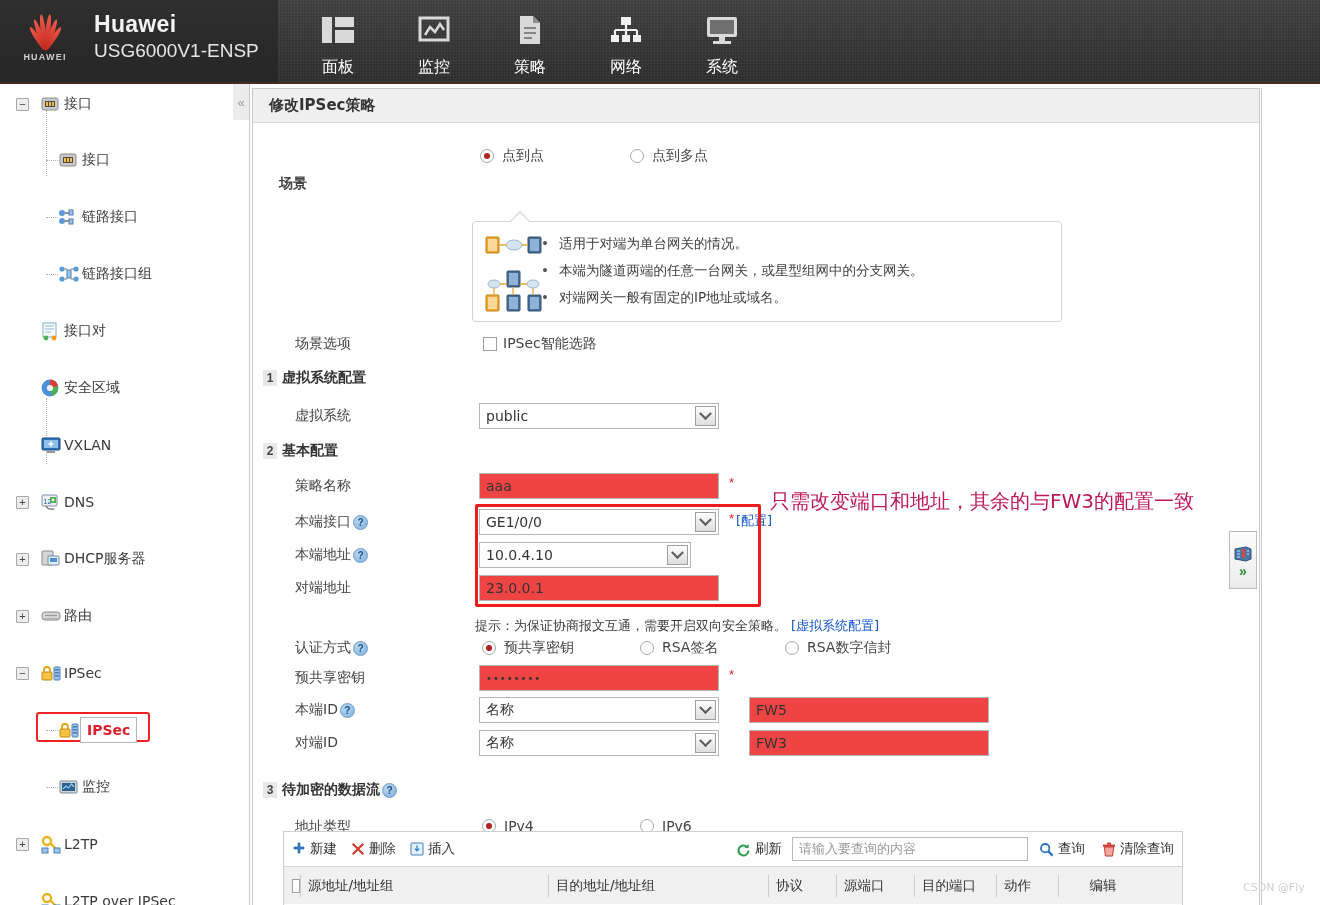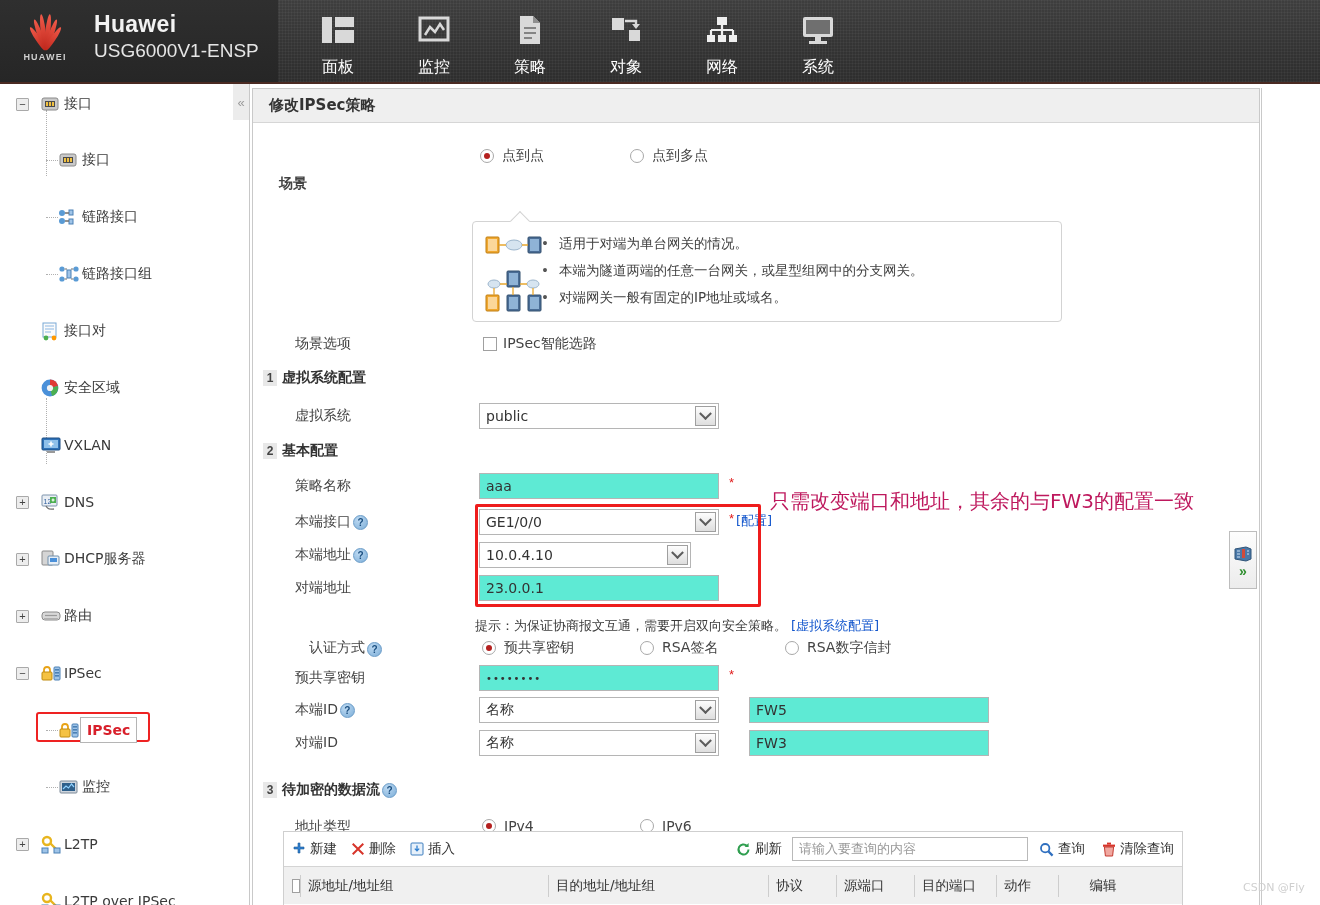--- a/index.html
+++ b/index.html
@@ -109,21 +109,21 @@
     content:""; position:absolute; left:3px; top:3px; width:6px; height:6px;
     border-radius:50%; background:#b4201f;
   }
   .rlabel { font-size:14px; color:#444; margin-left:8px;
             font-family:"DejaVu Sans","Liberation Sans",sans-serif; }
   .checkbox {
     width:14px; height:14px; border:1px solid #a0a0a0; background:#fff;
     display:inline-block; vertical-align:-2px;
   }
   .txt {
-    height:26px; border:1px solid #b5b5b5; background:#5eead4; padding:0 6px;
+    height:26px; border:1px solid #b5b5b5; background:#ef4444; padding:0 6px;
     font-size:14px; color:#333; font-family:"DejaVu Sans","Liberation Sans",sans-serif;
     display:flex; align-items:center;
   }
   .sel {
     height:26px; border:1px solid #b5b5b5; background:#fff; padding:0 6px;
     font-size:14px; color:#333; display:flex; align-items:center;
     font-family:"DejaVu Sans","Liberation Sans",sans-serif; position:relative;
   }
   .sel .arrow {
     position:absolute; right:2px; top:2px; width:21px; height:20px;
@@ -257,31 +257,20 @@
             <path d="M4 2 h13 l7 7 v21 h-20 z" fill="#d9d9d9"></path>
             <path d="M17 2 v7 h7" fill="#8f8f8f"></path>
             <g stroke="#6f6f6f" stroke-width="1.6">
               <line x1="8" y1="14" x2="20" y2="14"></line>
               <line x1="8" y1="19" x2="20" y2="19"></line>
               <line x1="8" y1="24" x2="16" y2="24"></line>
             </g>
           </svg>
       </div>
       <div class="nav-label">策略</div>
-    </div>
-    <div class="nav-item">
-      <div class="nav-ico">
-        <svg width="32" height="30" viewBox="0 0 32 30">
-            <rect x="2" y="3" width="12" height="12" fill="#d9d9d9"></rect>
-            <rect x="19" y="15" width="11" height="11" fill="#d9d9d9"></rect>
-            <path d="M15 6 h11 v6" fill="none" stroke="#d9d9d9" stroke-width="2.4"></path>
-            <path d="M22 14 l4 -5 l4 5 z" fill="#d9d9d9" transform="rotate(180 26 11.5)"></path>
-          </svg>
-      </div>
-      <div class="nav-label">对象</div>
     </div>
     <div class="nav-item active">
       <div class="nav-ico">
         <svg width="32" height="30" viewBox="0 0 32 30">
             <rect x="11" y="2" width="10" height="8" fill="#efefef"></rect>
             <path d="M16 10 v5 M5 15 h22 M5 15 v5 M16 15 v5 M27 15 v5" stroke="#efefef" stroke-width="2.2" fill="none"></path>
             <rect x="1" y="20" width="8" height="7" fill="#efefef"></rect>
             <rect x="12" y="20" width="8" height="7" fill="#efefef"></rect>
             <rect x="23" y="20" width="8" height="7" fill="#efefef"></rect>
           </svg>
@@ -633,21 +622,21 @@
       <span>23.0.0.1</span>
     </div>
 
     <div id="redbox" style="left:222px; top:381px; width:286px; height:103px;"></div>
 
     <div class="frow" style="left:222px; top:494px;">
       <span class="hint">提示：为保证协商报文互通，需要开启双向安全策略。</span>
       <span class="blue-link" style="margin-left:4px;">[虚拟系统配置]</span>
     </div>
 
-    <div class="frow" style="left:56px; top:516px;align-items:flex-end;">
+    <div class="frow" style="left:42px; top:516px;">
       <span class="flabel">认证方式</span>
       <span class="help-ico">?</span>
     </div>
     <div class="frow" style="left:229px; top:516px;">
       <span class="radio on"></span>
       <span class="rlabel">预共享密钥</span>
     </div>
     <div class="frow" style="left:387px; top:516px;">
       <span class="radio"></span>
       <span class="rlabel">RSA签名</span>
@@ -725,21 +714,21 @@
       <span>删除</span>
     </div>
     <div class="tb-btn">
       <svg width="14" height="14" viewBox="0 0 14 14">
           <rect x="1" y="1" width="12" height="12" rx="1" fill="#e6f0fa" stroke="#3f7fbf"></rect>
           <path d="M7 3.6 v5 M4.8 6.6 L7 8.8 L9.2 6.6" stroke="#2f7fd0" stroke-width="1.3" fill="none"></path>
         </svg>
       <span>插入</span>
     </div>
 
-    <div class="tb-btn" style="position:absolute; left:452px; margin:0;">
+    <div class="tb-btn" style="position:absolute; left:452px; margin:0;align-items:flex-end;">
       <svg width="15" height="15" viewBox="0 0 15 15">
           <path d="M12.5 7.5 a5 5 0 1 1 -1.6 -3.7" fill="none" stroke="#2f9e4f" stroke-width="2"></path>
           <path d="M12.6 1 v4 h-4 z" fill="#2f9e4f"></path>
           <path d="M2.5 7.5 a5 5 0 0 0 1.6 3.7" fill="none" stroke="#2f9e4f" stroke-width="2"></path>
         </svg>
       <span>刷新</span>
     </div>
     <div id="search-input" style="position:absolute; left:508px;">请输入要查询的内容</div>
     <div class="tb-btn" style="position:absolute; left:755px; margin:0;">
       <svg width="15" height="15" viewBox="0 0 15 15">

